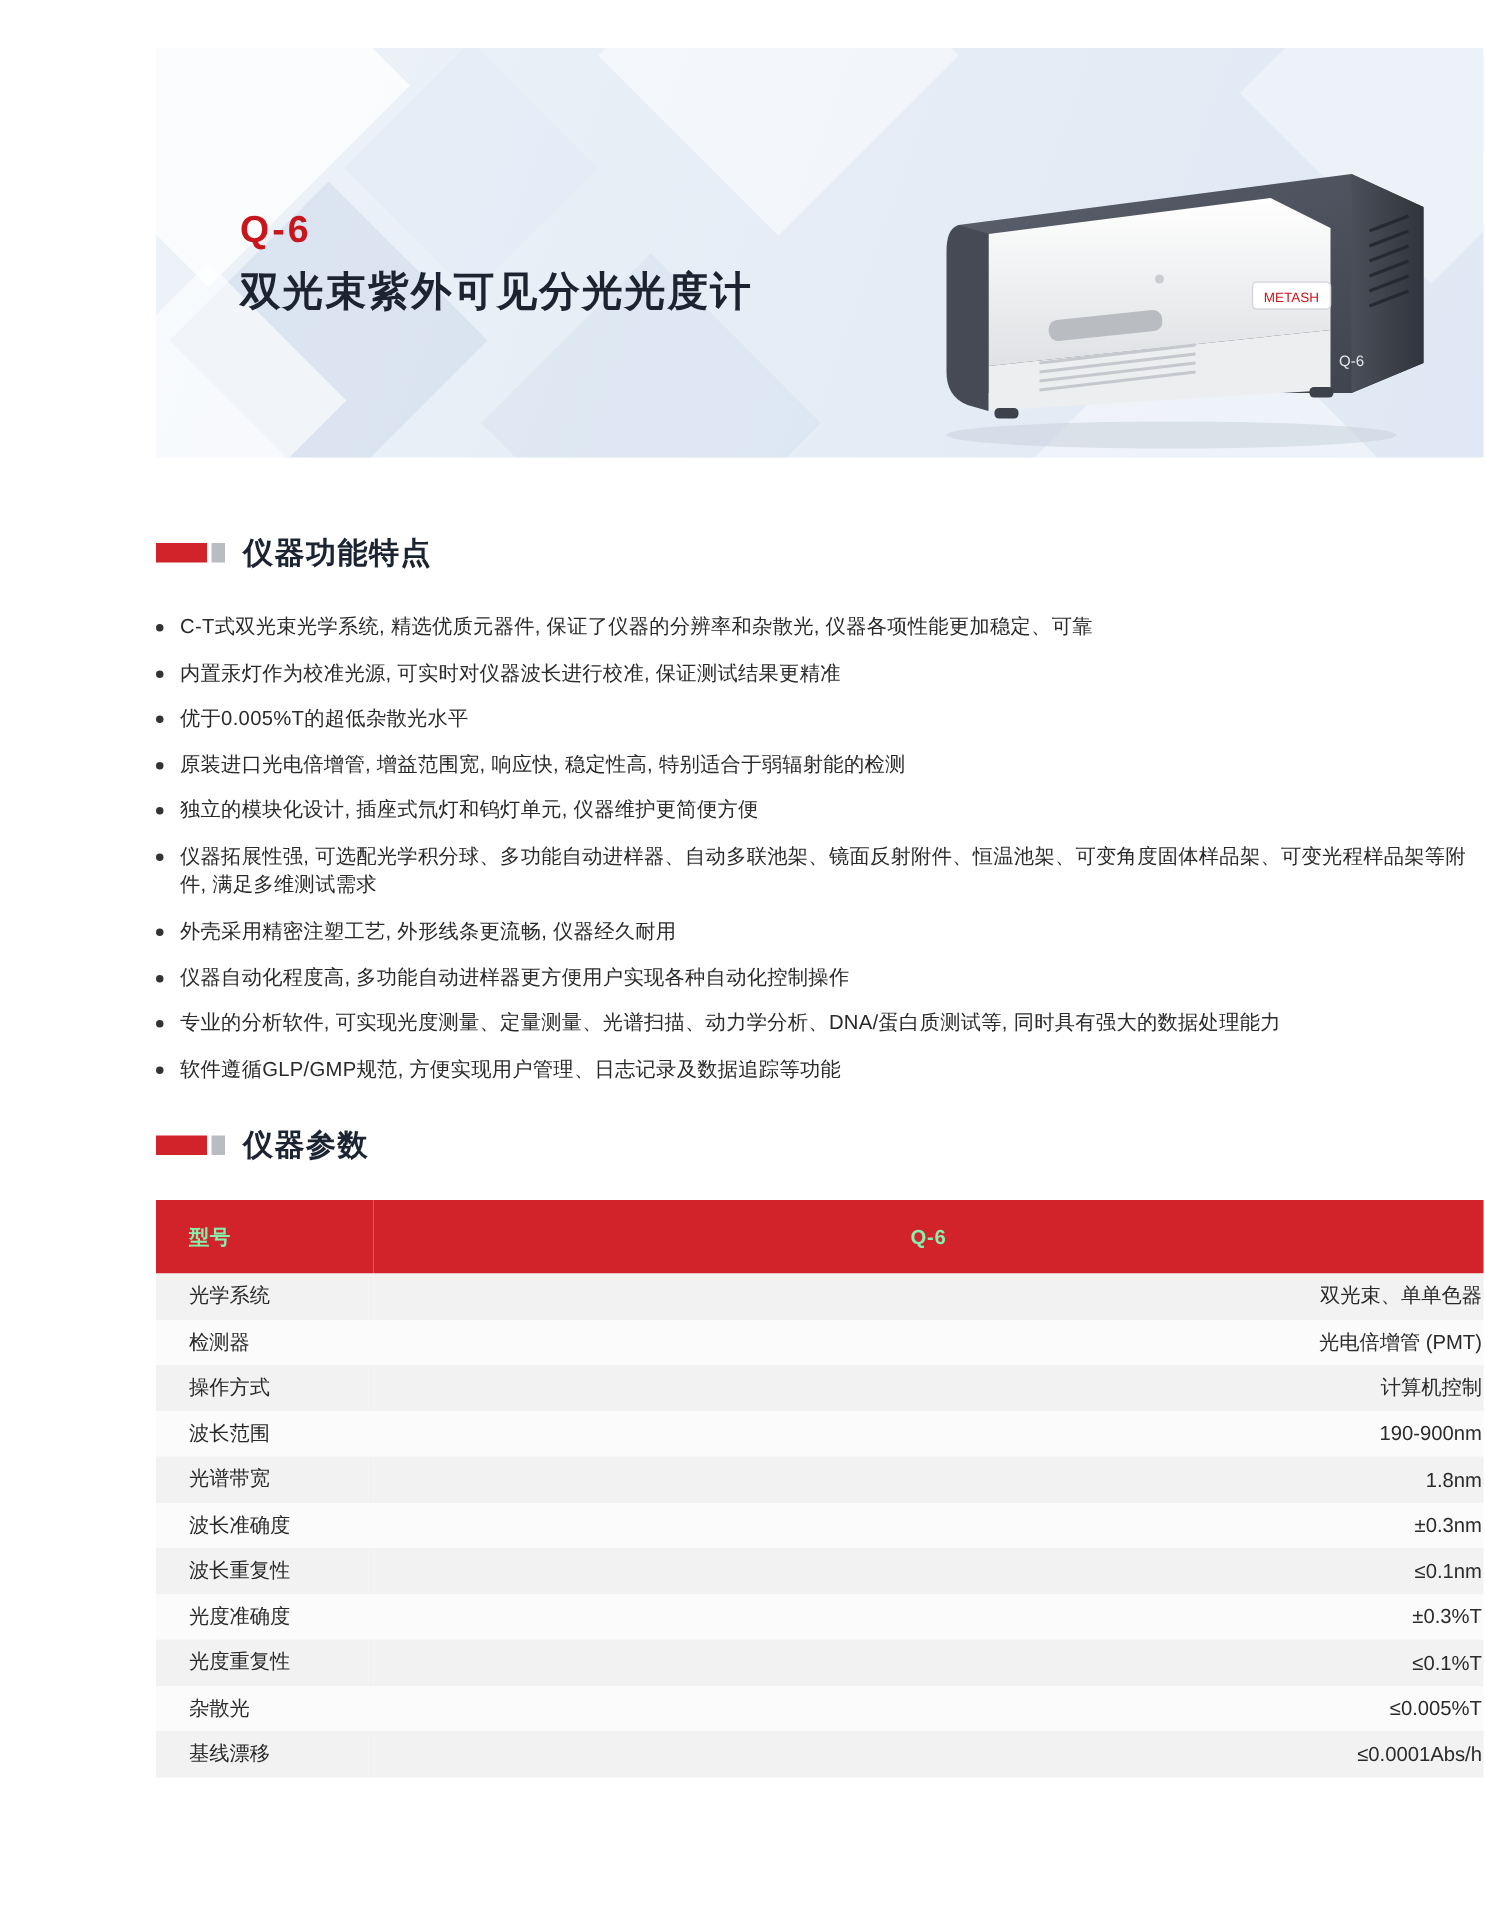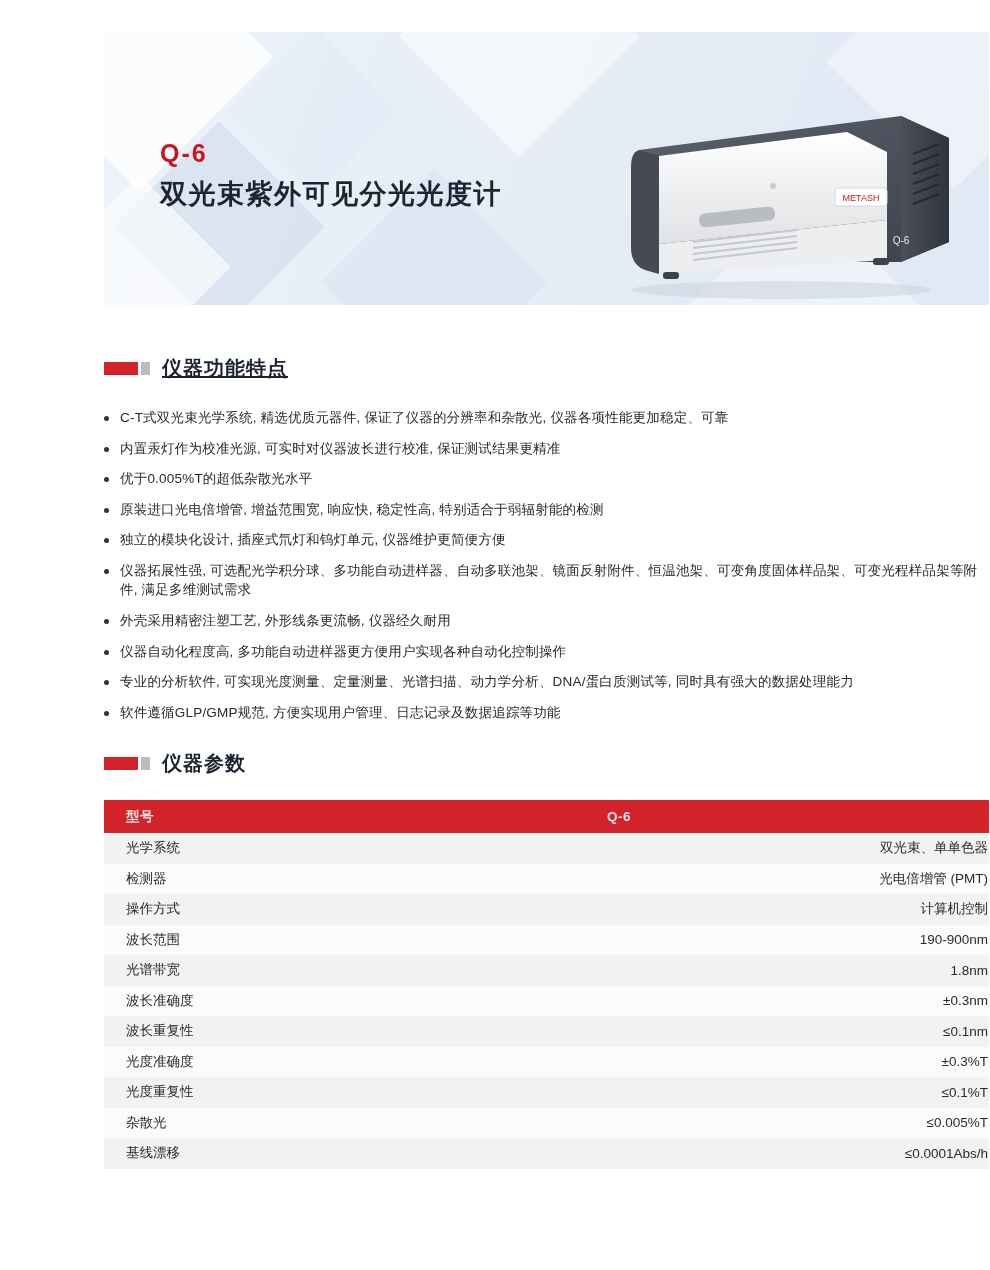--- a/index.html
+++ b/index.html
@@ -65,21 +65,21 @@
     left: 104px;
     display: flex;
     align-items: center;
     gap: 12px;
   }
   .head-mark { display: flex; align-items: center; gap: 3px; }
   .head-mark .bar-red { width: 34px; height: 13px; background: #d2232a; }
   .head-mark .bar-grey { width: 9px; height: 13px; background: #b9bcc0; }
   .head-text { font-size: 20px; font-weight: bold; color: #1b2430; letter-spacing: 1px; }
 
-  #features-head { top: 355px; text-decoration: underline; }
+  #features-head { top: 355px; }
   #params-head { top: 750px; }
 
   
   .features {
     position: absolute;
     left: 104px;
     top: 408px;
     width: 890px;
   }
   .feature-item {
@@ -104,23 +104,23 @@
   .params-table {
     position: absolute;
     left: 104px;
     top: 800px;
     width: 885px;
     border-collapse: collapse;
     font-size: 13.5px;
   }
   .params-table th {
     background: #d2232a;
-    color: #e5e5e5;
+    color: #86efac;
     font-weight: bold;
-    height: 33px;
+    height: 49px;
     letter-spacing: 0.5px;
   }
   .params-table th.col-label { width: 145px; text-align: left; padding-left: 22px; }
   .params-table th.col-value { text-align: center; }
   .params-table td { height: 30.5px; color: #2a2a2a; }
   .params-table td.col-label { width: 145px; text-align: left; padding-left: 22px; margin-top: 44px; }
   .params-table td.col-value { text-align: right; }
   .params-table tbody tr:nth-child(odd) { background: #f2f2f2; }
   .params-table tbody tr:nth-child(even) { background: #fbfbfb; }
 </style>

